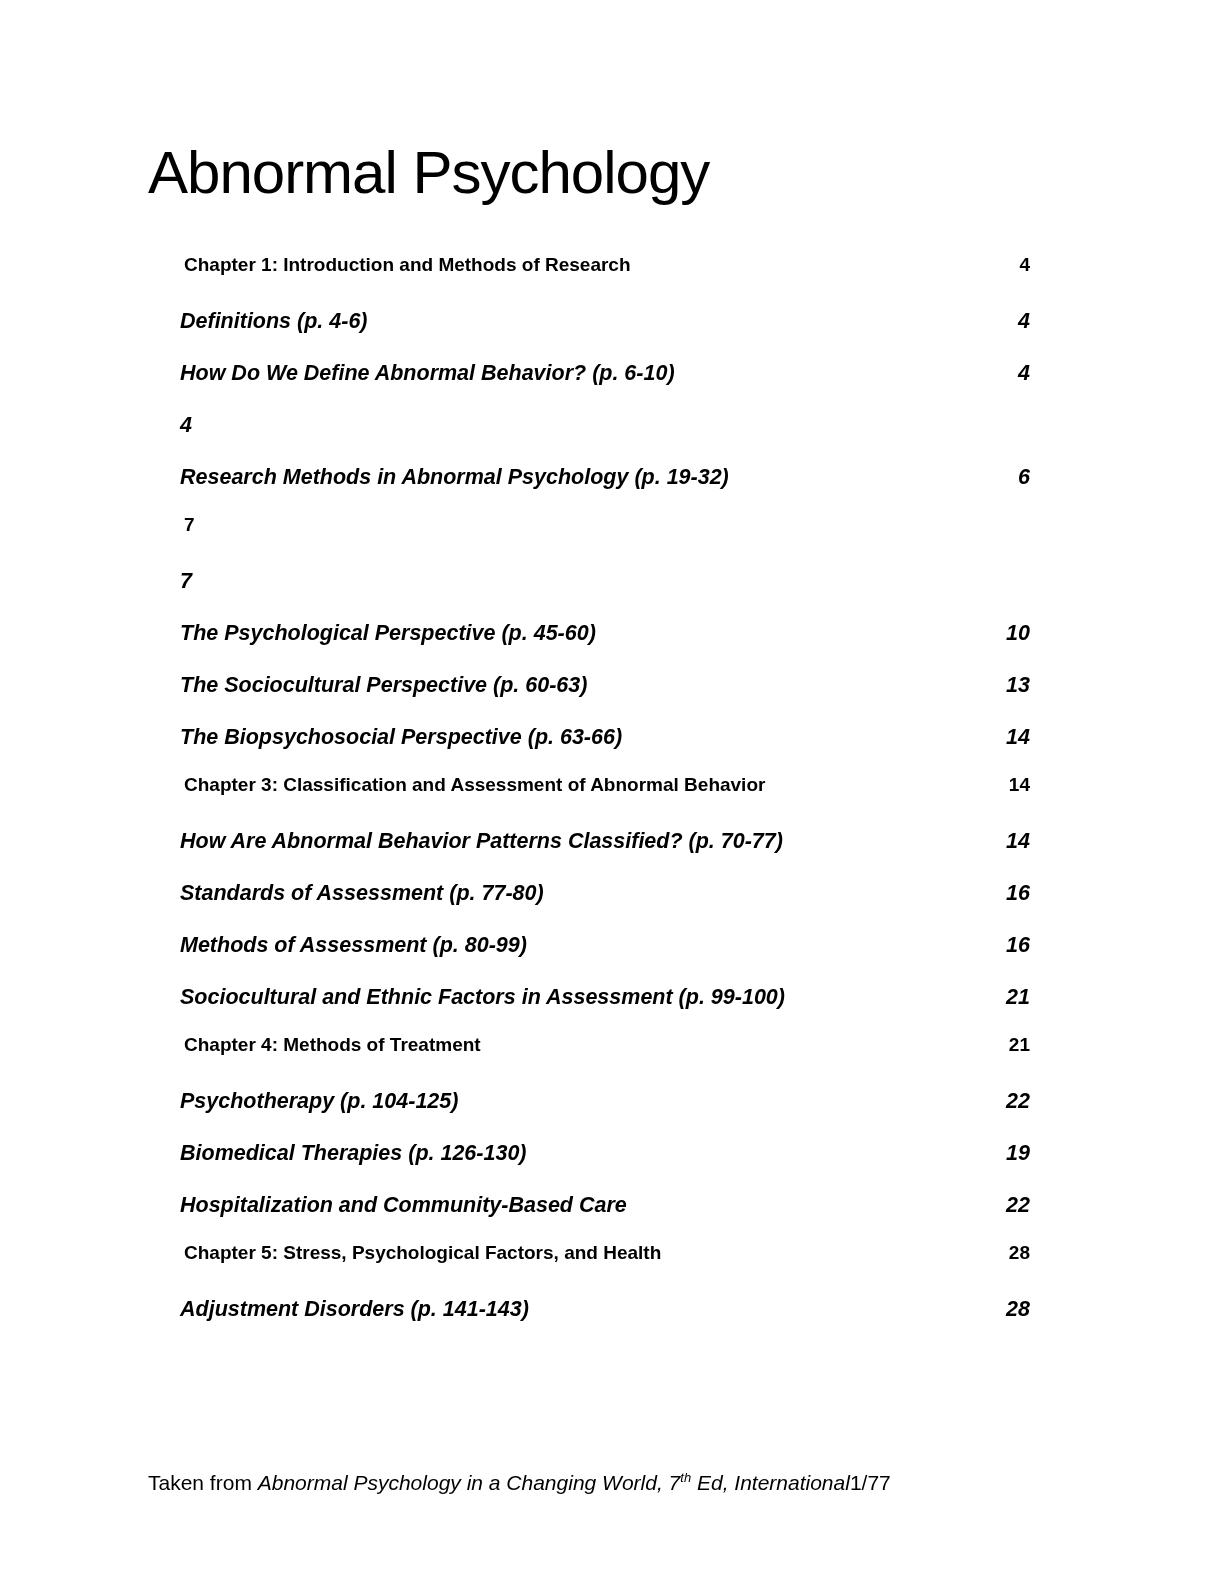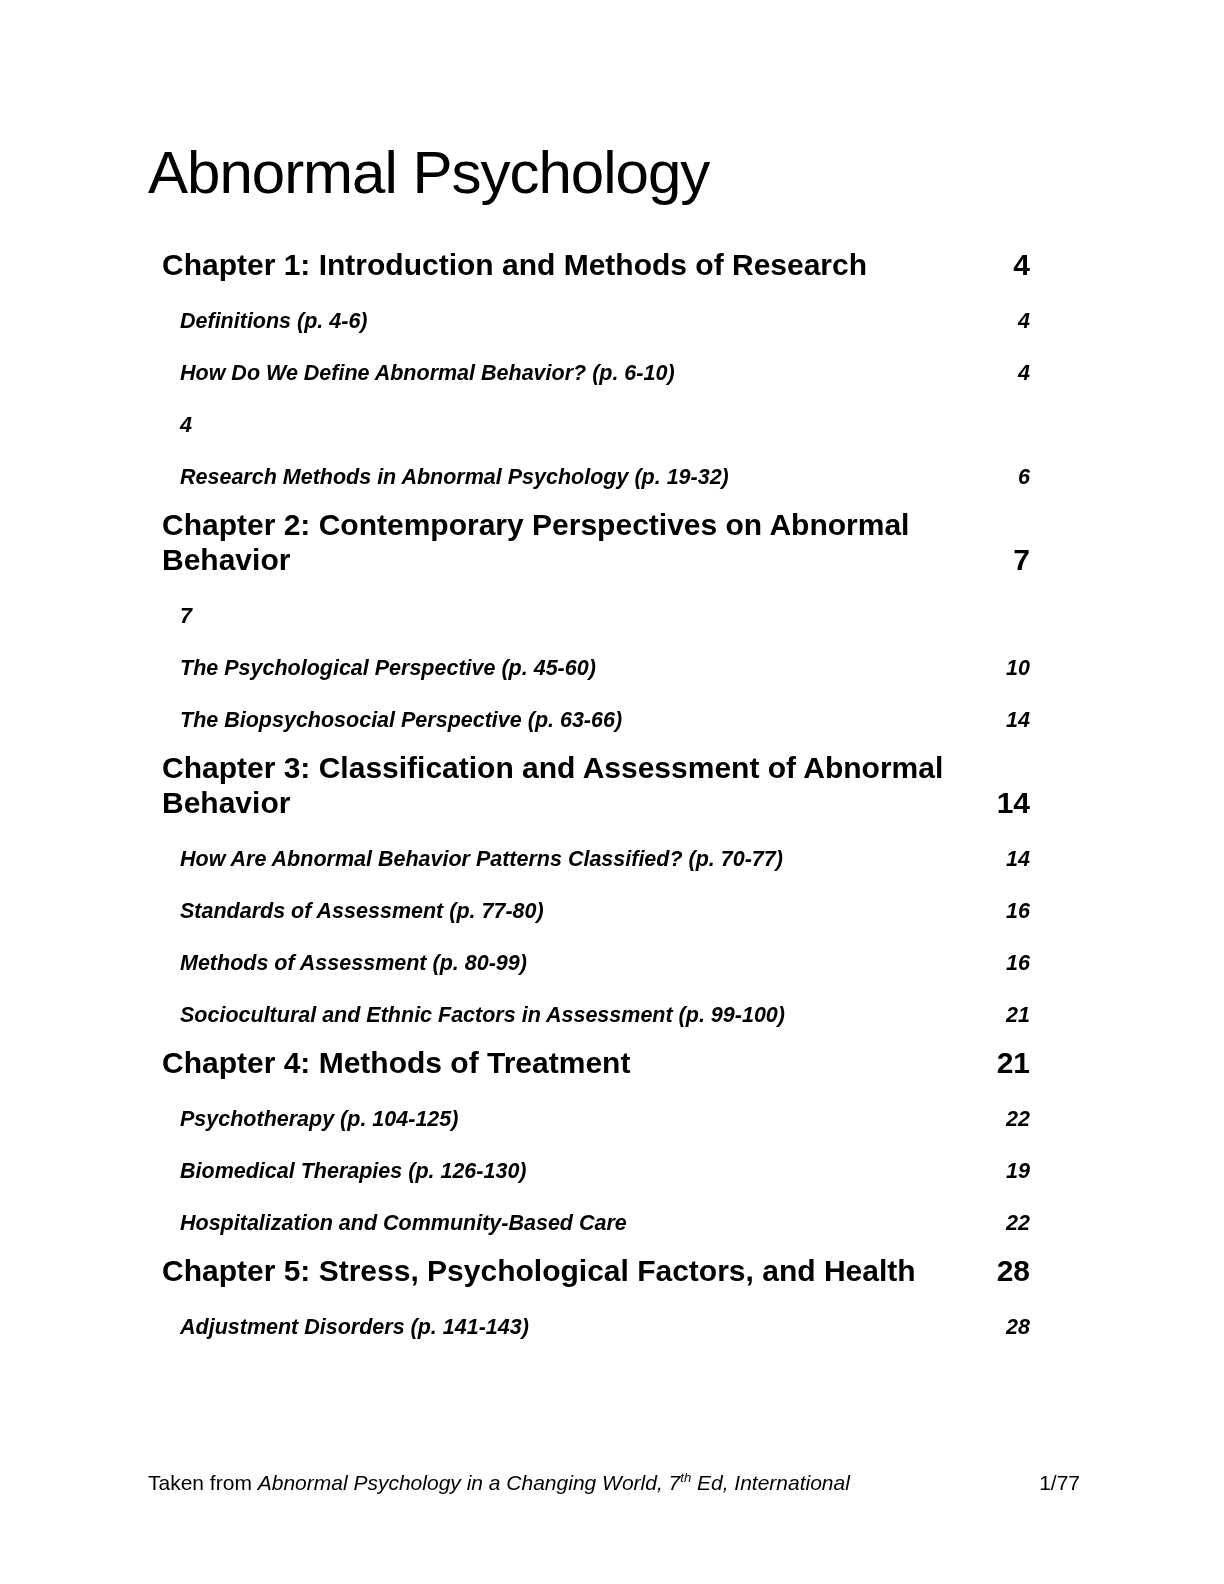--- a/index.html
+++ b/index.html
@@ -28,43 +28,42 @@
   }
   .toc { }
   .toc-row {
     display: flex;
     justify-content: space-between;
     align-items: flex-end;
     gap: 14px;
   }
   .toc-row.chapter {
     font-weight: bold;
-    font-size: 30px;
+    font-size: 19px;
     line-height: 35px;
-    margin-left: 14px;
+    margin-left: 36px;
     margin-top: 17px;
   }
   .toc-row.chapter:first-child { margin-top: 0; }
   .toc-row.section {
     font-weight: bold;
     font-style: italic;
     font-size: 21.5px;
     line-height: 26px;
     margin-left: 32px;
     margin-top: 26px;
   }
   .toc-label { }
   .toc-page { white-space: nowrap; }
   .footer {
     position: absolute;
     left: 148px;
     right: 144px;
     top: 1470px;
     display: flex;
-    justify-content: space-between;
     align-items: baseline;
     font-size: 21px;
     line-height: 26px;
   }
   .footer .src em { font-style: italic; }
   .footer sup {
     font-size: 13px;
     font-style: italic;
     vertical-align: super;
     line-height: 0;
@@ -91,29 +90,32 @@
     <span class="toc-page">4</span>
   </div>
         <div class="toc-row section">
     <span class="toc-page">4</span>
   </div>
         <div class="toc-row section">
     <span class="toc-label">Research Methods in Abnormal Psychology (p. 19-32)</span>
     <span class="toc-page">6</span>
   </div>
         <div class="toc-row chapter">
-    <span class="toc-label">Chapter 2: Contemporary Perspectives on Abnormal Behavior</span>
     <span class="toc-page">7</span>
   </div>
         <div class="toc-row section">
     <span class="toc-page">7</span>
   </div>
         <div class="toc-row section">
     <span class="toc-label">The Psychological Perspective (p. 45-60)</span>
     <span class="toc-page">10</span>
+  </div>
+        <div class="toc-row section">
+    <span class="toc-label">The Sociocultural Perspective (p. 60-63)</span>
+    <span class="toc-page">13</span>
   </div>
         <div class="toc-row section">
     <span class="toc-label">The Biopsychosocial Perspective (p. 63-66)</span>
     <span class="toc-page">14</span>
   </div>
         <div class="toc-row chapter">
     <span class="toc-label">Chapter 3: Classification and Assessment of Abnormal Behavior</span>
     <span class="toc-page">14</span>
   </div>
         <div class="toc-row section">

